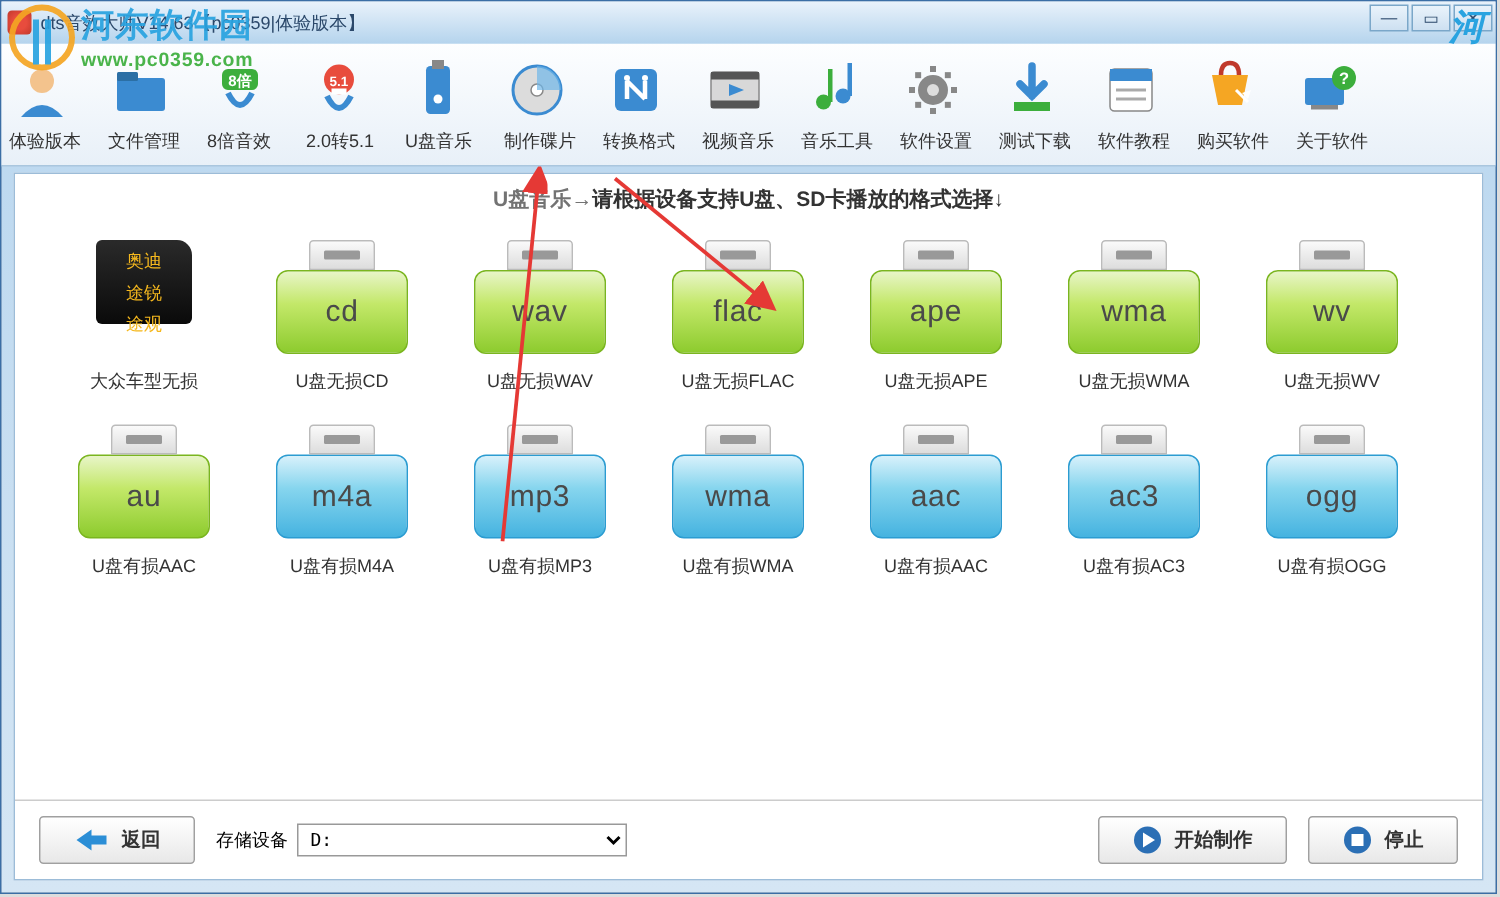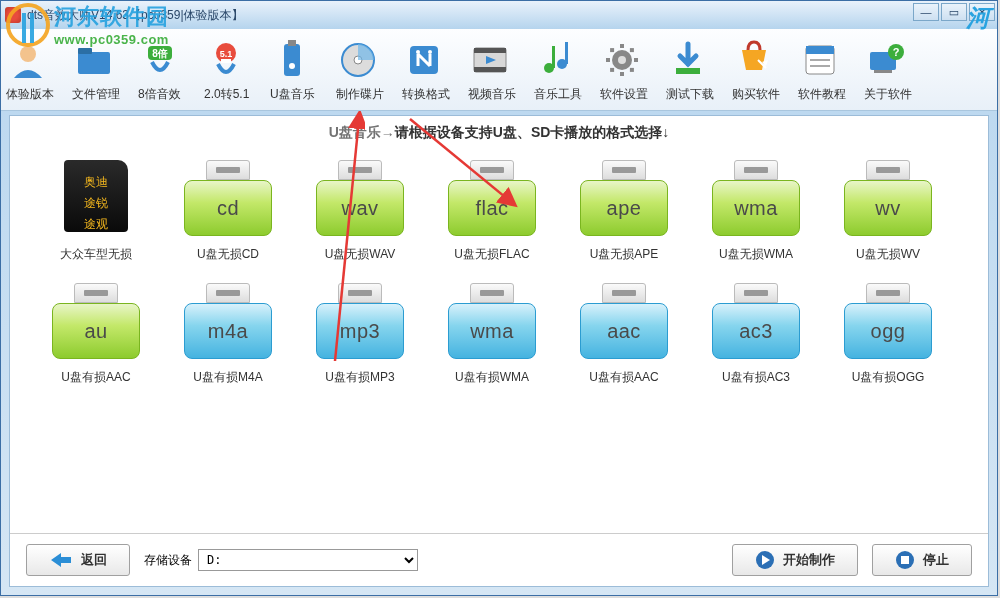--- a/index.html
+++ b/index.html
@@ -135,21 +135,21 @@
     }
     .usb-green .usb-body {
       background: linear-gradient(to bottom, #e8f5c8 0%, #c3e869 40%, #8dcb2e 100%);
       border: 1px solid #7ab51f;
     }
     .usb-blue .usb-body {
       background: linear-gradient(to bottom, #d8f1fb 0%, #86d5ee 40%, #45b3e0 100%);
       border: 1px solid #2b9cd1;
     }
     .sd-card {
-      width: 64px; height: 72px;
+      width: 64px; height: 56px;
       background: linear-gradient(to bottom, #2a2a2a, #0a0a0a);
       border-radius: 4px 10px 4px 4px;
       display: flex; flex-direction: column;
       align-items: center; justify-content: center;
       gap: 4px;
       padding-top: 14px;
     }
     .sd-card .line { color: #f5b81e; font-size: 12px; }
     .format-label { margin-top: 8px; font-size: 12px; color: #333; }
 
@@ -362,38 +362,38 @@
           <svg width="44" height="44" viewBox="0 0 44 44">
             <path d="M22 6 L22 26 M14 18 L22 26 L30 18" stroke="#3b8bd1" stroke-width="5" fill="none" stroke-linecap="round"></path>
             <rect x="10" y="30" width="24" height="6" fill="#3cae3c"></rect>
           </svg>
         </div>
                  <div class="tool-label">测试下载</div>
       </div>
       <div class="tool-item">
         <div class="tool-icon">
           <svg width="44" height="44" viewBox="0 0 44 44">
+            <rect x="8" y="8" width="28" height="28" rx="3" fill="#fff" stroke="#888"></rect>
+            <rect x="8" y="8" width="28" height="8" fill="#3b8bd1"></rect>
+            <line x1="12" y1="22" x2="32" y2="22" stroke="#aaa" stroke-width="2"></line>
+            <line x1="12" y1="28" x2="32" y2="28" stroke="#aaa" stroke-width="2"></line>
+          </svg>
+        </div>
+                 <div class="tool-label">软件教程</div>
+      </div>
+      <div class="tool-item">
+        <div class="tool-icon">
+          <svg width="44" height="44" viewBox="0 0 44 44">
             <path d="M10 12 L34 12 L30 32 L14 32 Z" fill="#f5a623"></path>
             <path d="M16 12 Q16 4 22 4 Q28 4 28 12" stroke="#c0392b" stroke-width="3" fill="none"></path>
             <path d="M26 22 L34 30" stroke="#fff" stroke-width="2"></path>
             <path d="M30 24 L36 22 L34 28 Z" fill="#fff"></path>
           </svg>
         </div>
                  <div class="tool-label">购买软件</div>
-      </div>
-      <div class="tool-item">
-        <div class="tool-icon">
-          <svg width="44" height="44" viewBox="0 0 44 44">
-            <rect x="8" y="8" width="28" height="28" rx="3" fill="#fff" stroke="#888"></rect>
-            <rect x="8" y="8" width="28" height="8" fill="#3b8bd1"></rect>
-            <line x1="12" y1="22" x2="32" y2="22" stroke="#aaa" stroke-width="2"></line>
-            <line x1="12" y1="28" x2="32" y2="28" stroke="#aaa" stroke-width="2"></line>
-          </svg>
-        </div>
-                 <div class="tool-label">软件教程</div>
       </div>
       <div class="tool-item">
         <div class="tool-icon">
           <svg width="44" height="44" viewBox="0 0 44 44">
             <rect x="6" y="14" width="26" height="18" rx="2" fill="#3b8bd1"></rect>
             <rect x="10" y="32" width="18" height="3" fill="#888"></rect>
             <circle cx="32" cy="14" r="8" fill="#3cae3c"></circle>
             <text x="32" y="18" text-anchor="middle" fill="#fff" font-size="11" font-weight="bold">?</text>
           </svg>
         </div>

